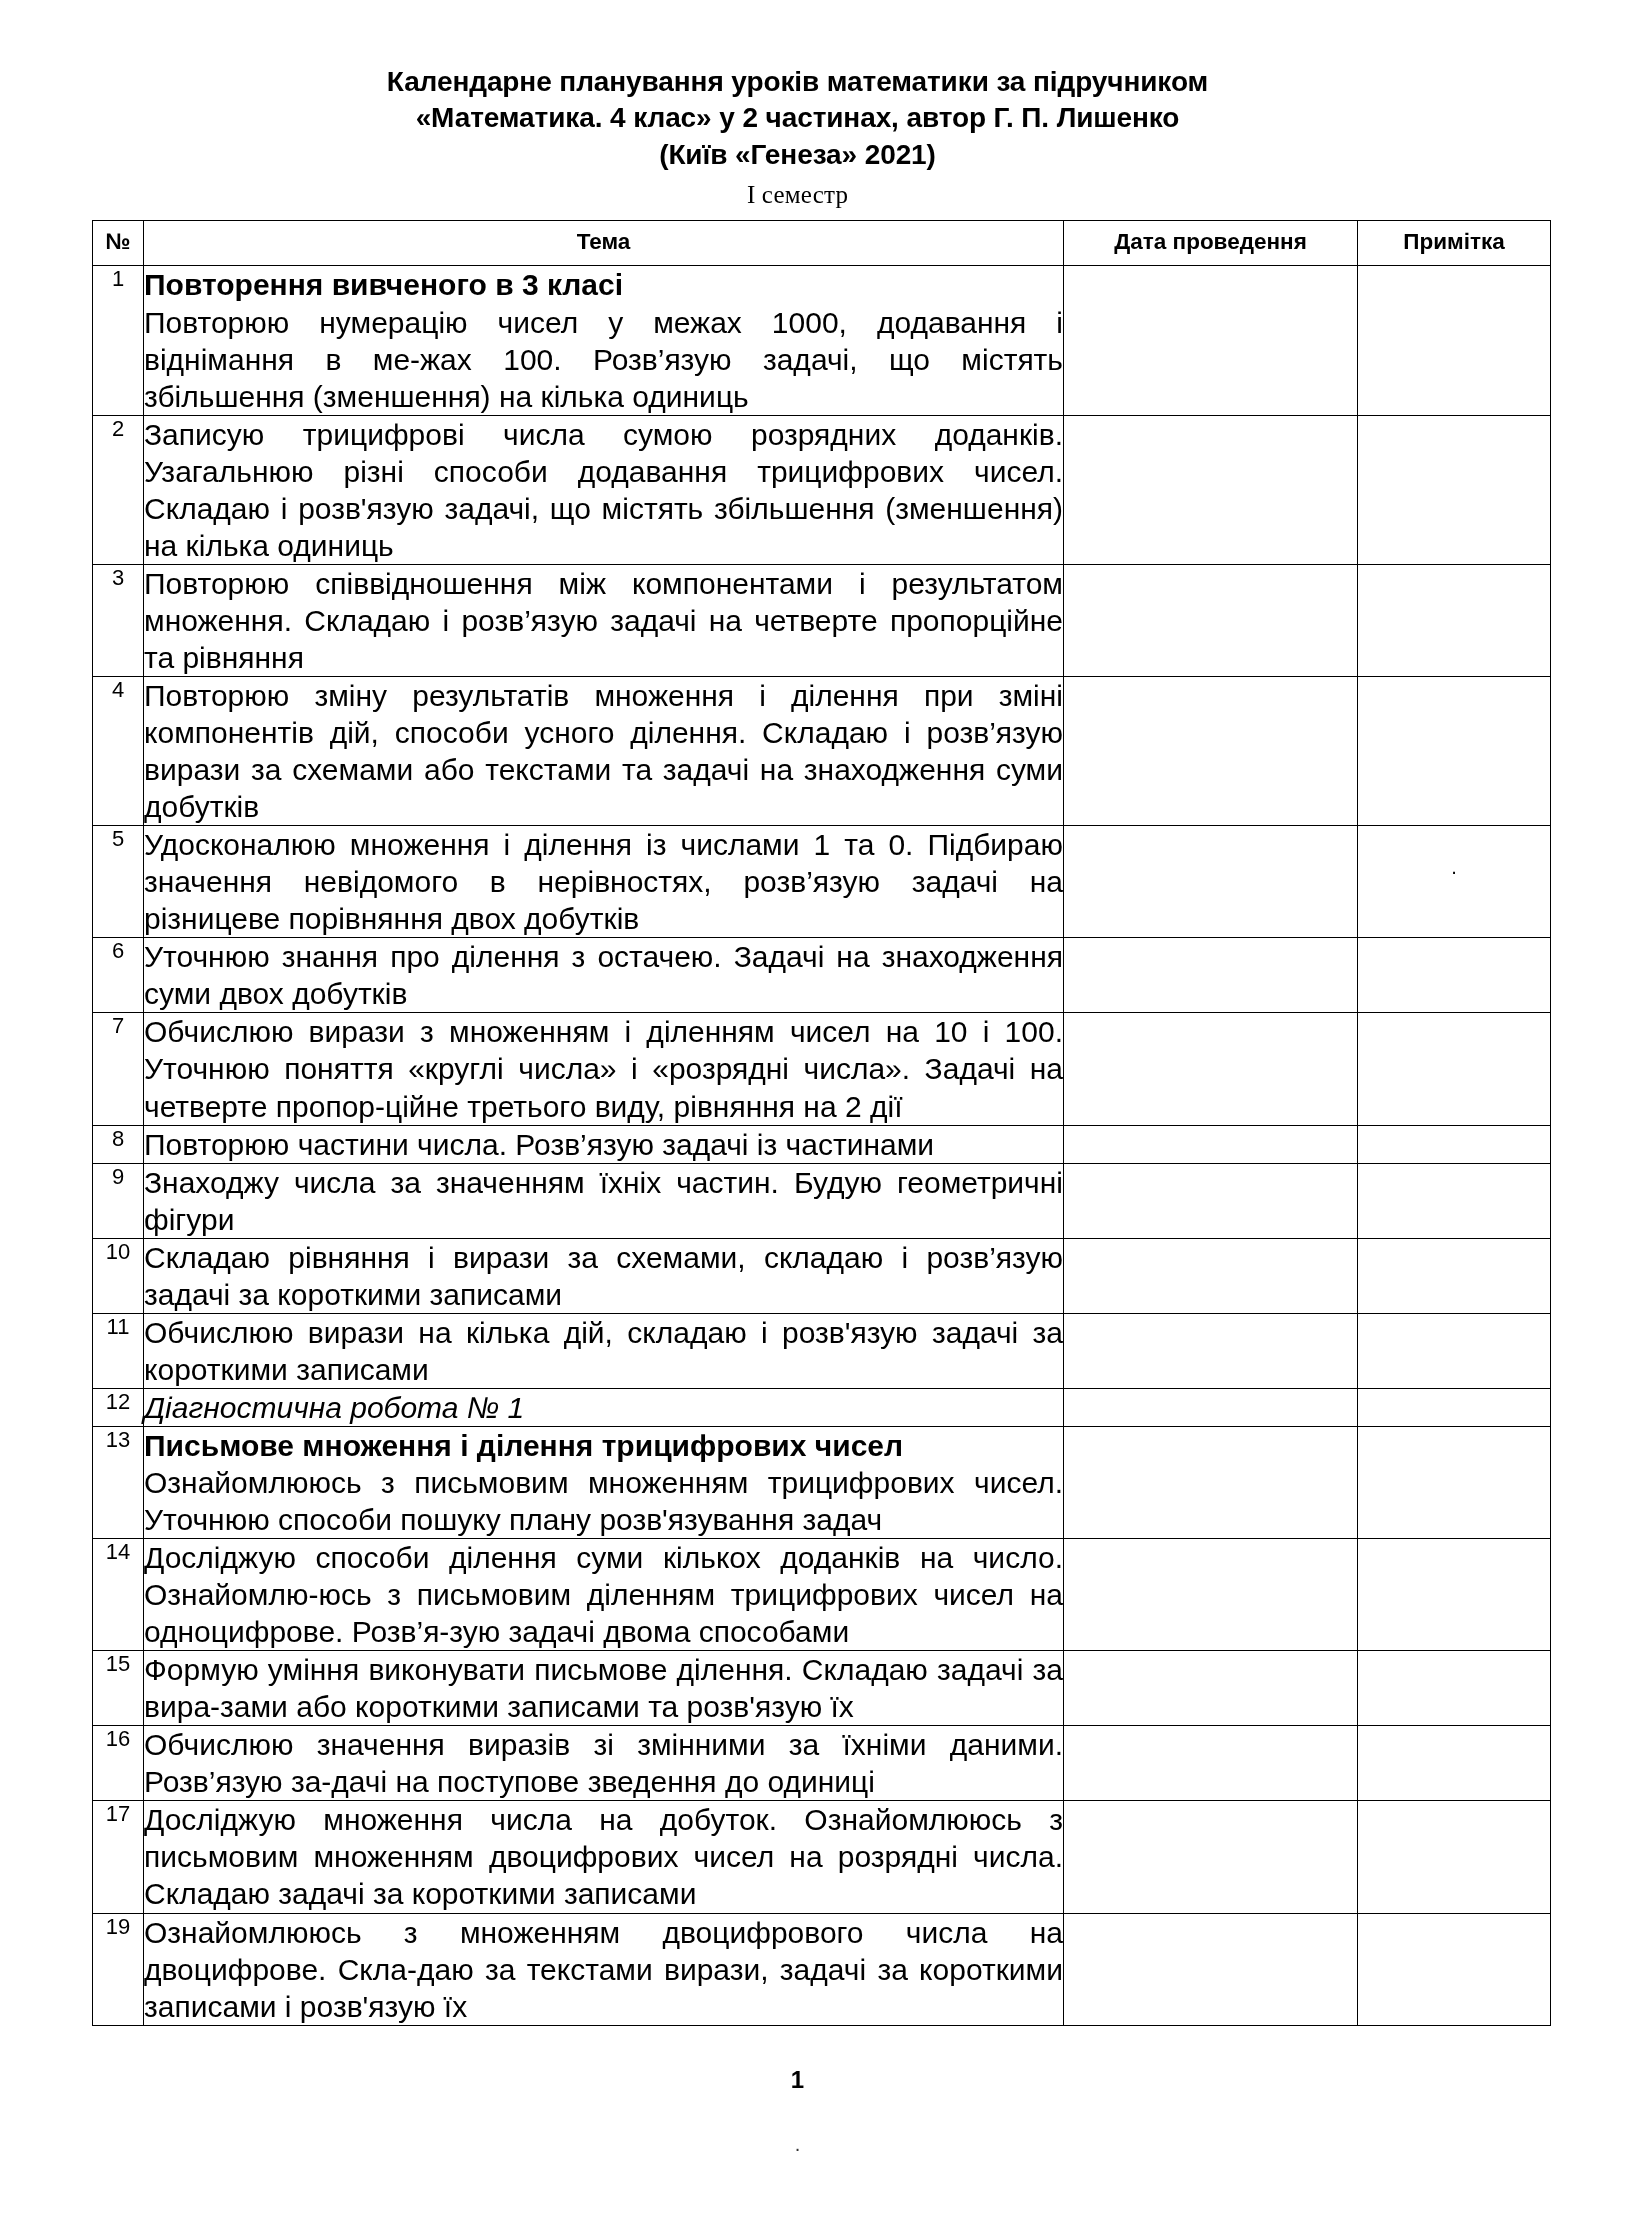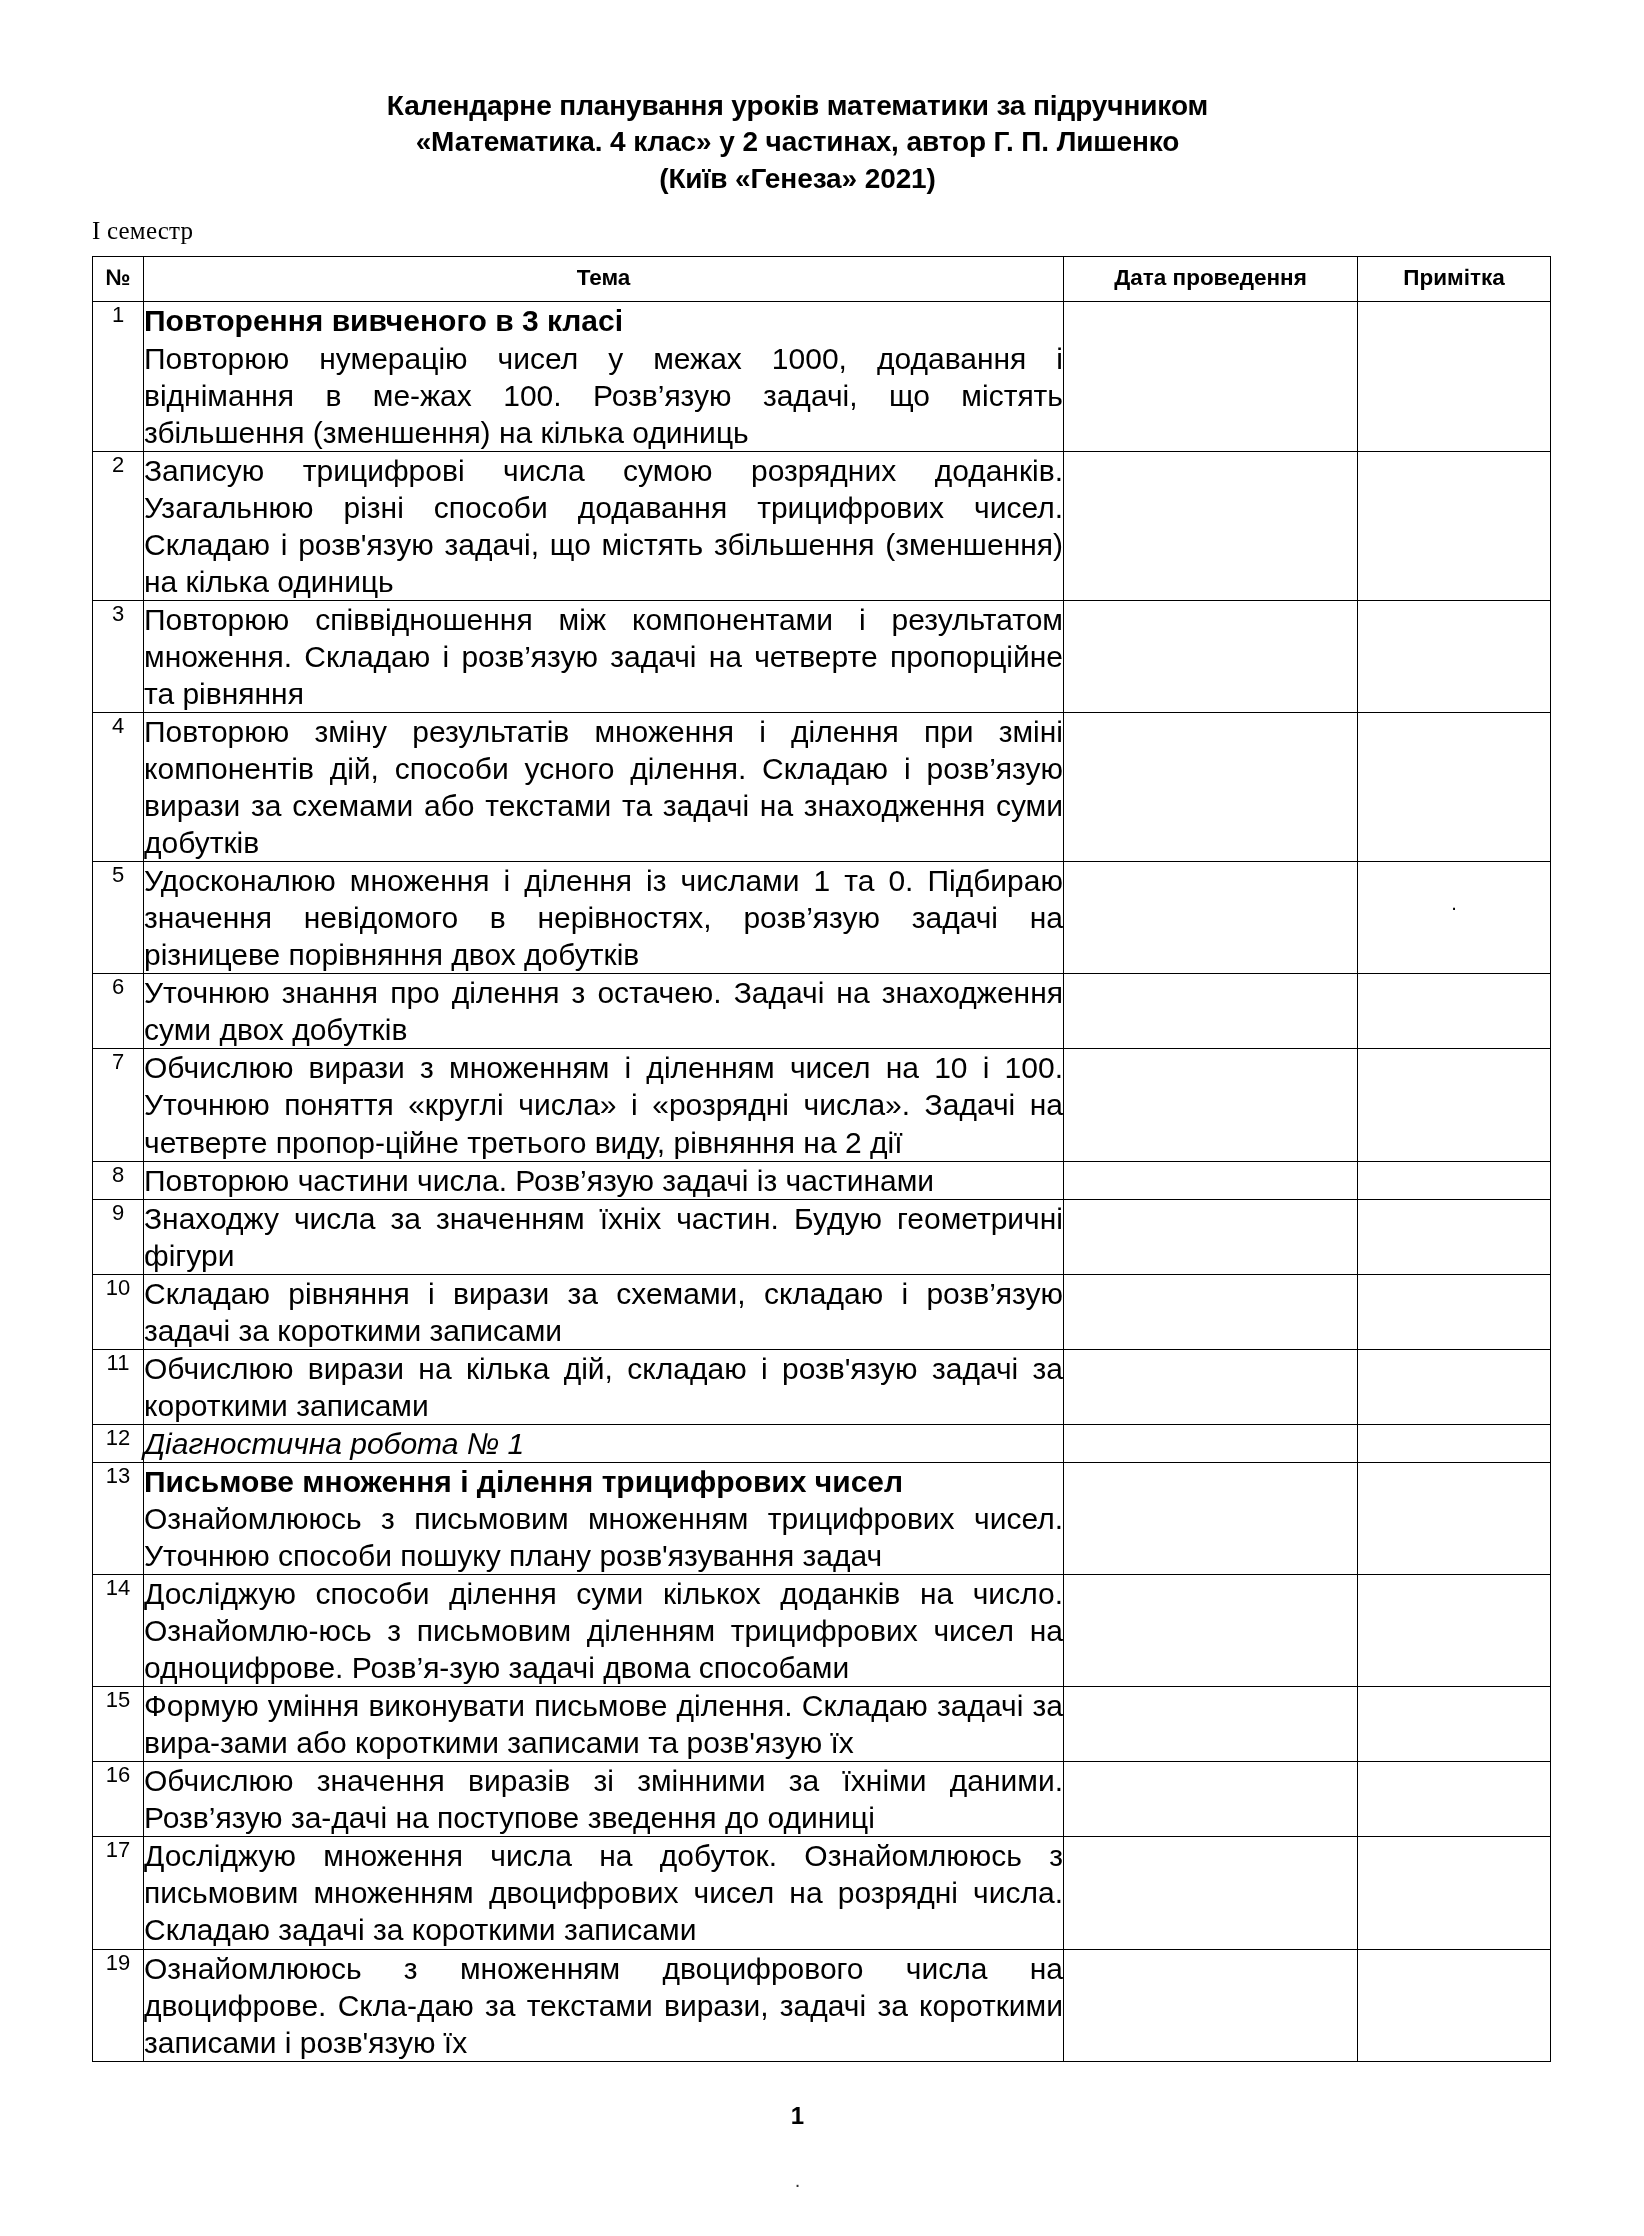--- a/index.html
+++ b/index.html
@@ -12,40 +12,40 @@
     min-height: 2236px;
     font-family: "Liberation Sans", sans-serif;
     color: #000000;
     -webkit-font-smoothing: antialiased;
   }
   .page {
     position: relative;
     width: 1595px;
     min-height: 2236px;
     box-sizing: border-box;
-    padding: 88px 92px 37px 92px;
+    padding: 64px 92px 37px 92px;
   }
   .doc-title {
     text-align: center;
     font-weight: bold;
     font-size: 28px;
     line-height: 1.30;
     letter-spacing: -0.1px;
     margin: 0 auto;
     width: 1084px;
   }
   .doc-title .line {
     display: block;
     white-space: nowrap;
   }
   .semester {
-    text-align: left;
+    text-align: center;
     font-size: 25px;
     font-family: "Liberation Serif", serif;
-    margin-top: 20px;
+    margin-top: 8px;
     margin-bottom: 11px;
     letter-spacing: 0.2px;
   }
   table.plan {
     border-collapse: collapse;
     width: 1458px;
     margin: 0 auto;
     table-layout: fixed;
   }
   table.plan th, table.plan td {

